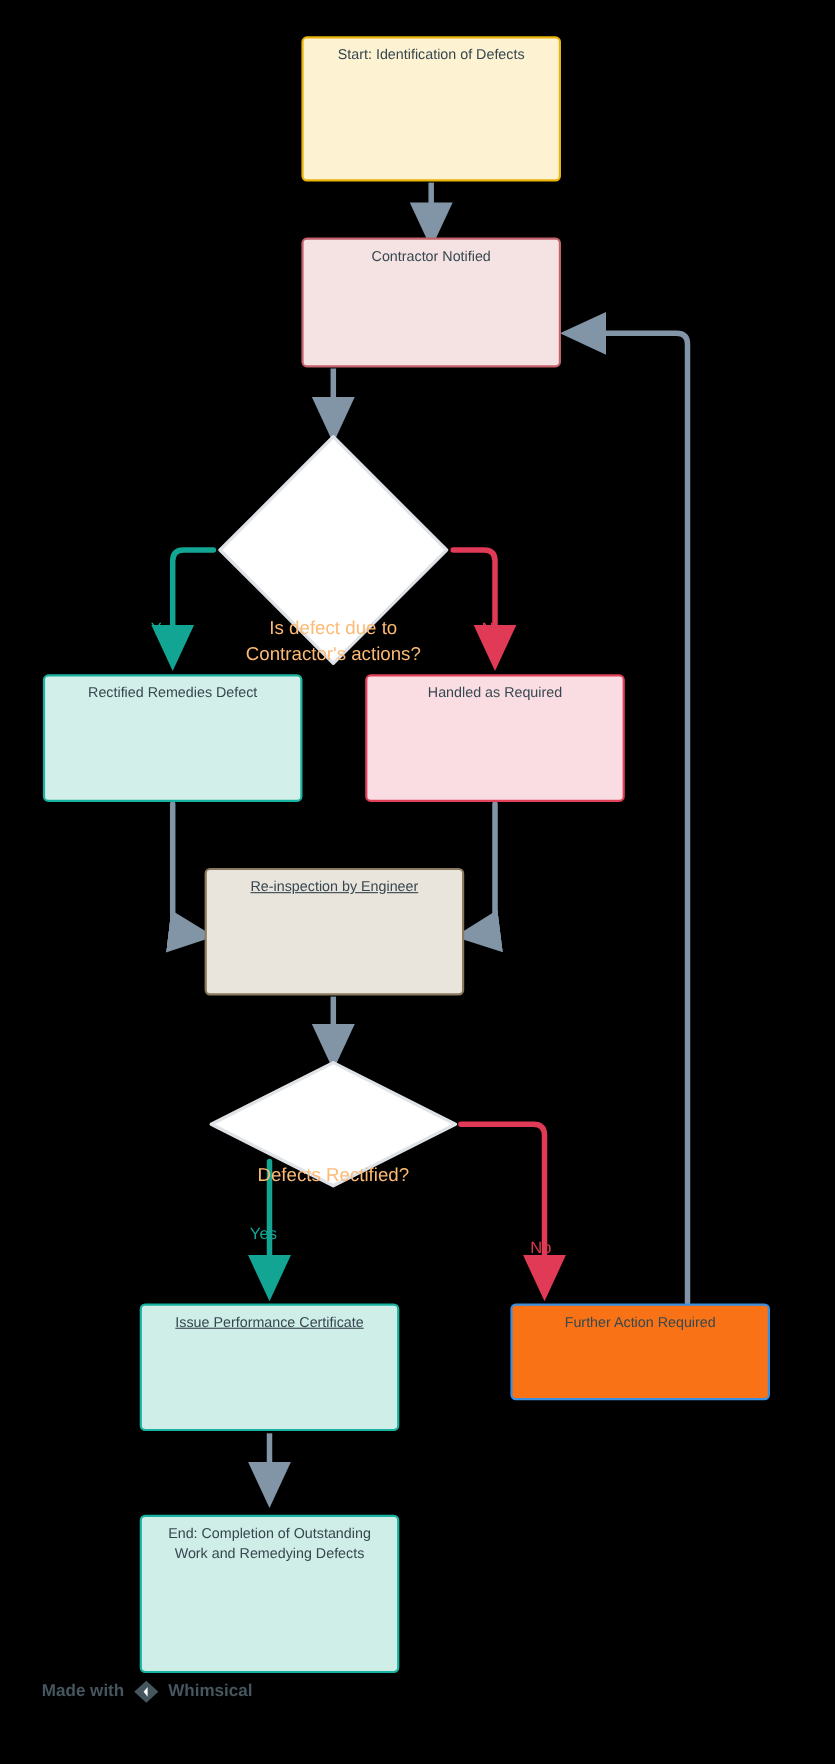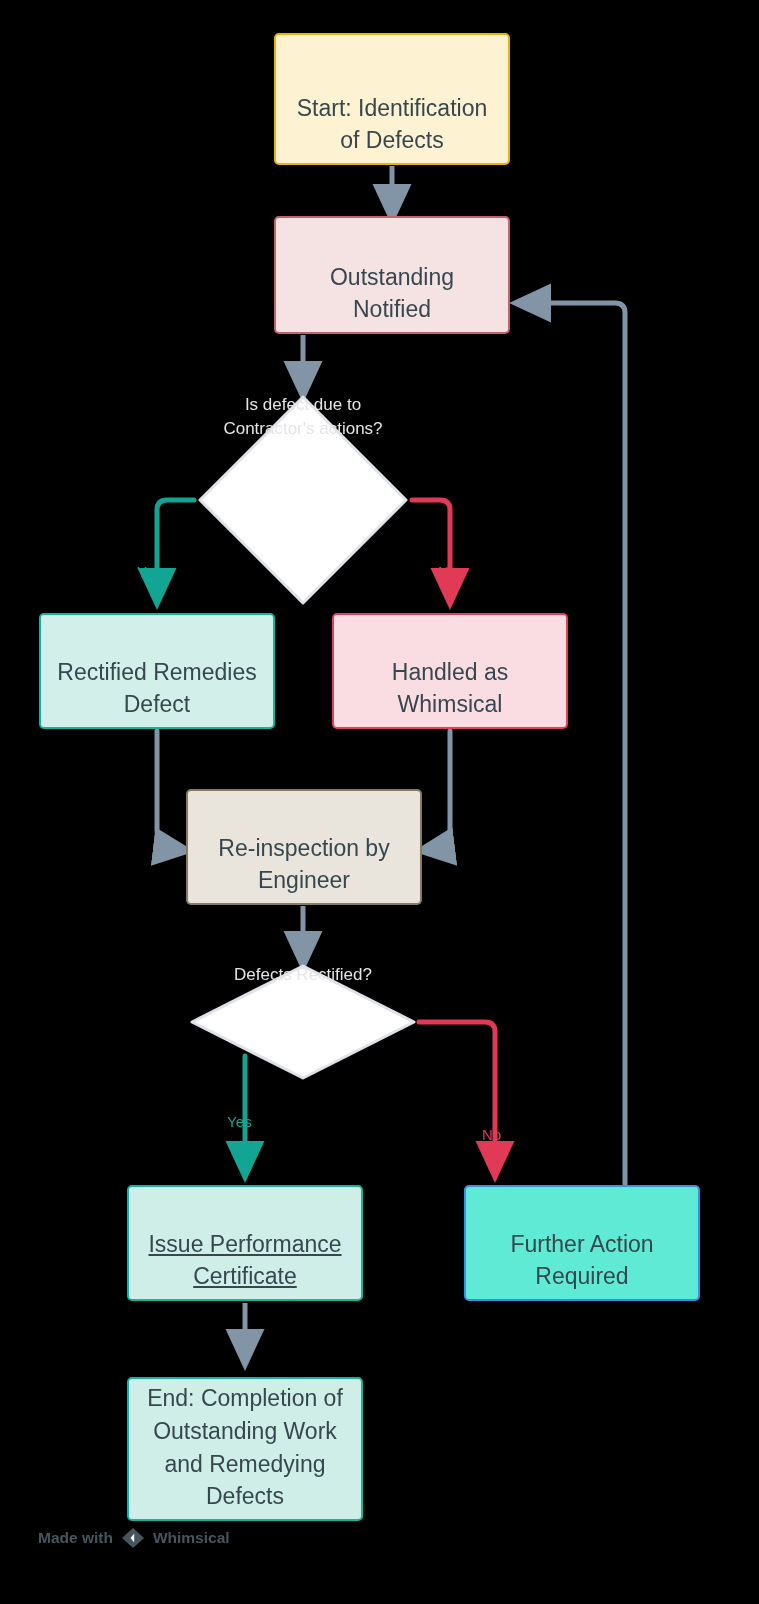--- a/index.html
+++ b/index.html
@@ -24,39 +24,39 @@
     position: absolute;
     left: 0; top: 0;
     width: 759px;
     height: 1604px;
     pointer-events: none;
   }
   .node {
     position: absolute;
     box-sizing: border-box;
     display: flex;
-    align-items: flex-end;
+    align-items: flex-start;
     justify-content: center;
     text-align: center;
     color: #37474f;
-    font-size: 23px;
+    font-size: 13px;
     line-height: 1.42;
     border-radius: 5px;
     border-width: 2.5px;
     border-style: solid;
     padding: 6px 12px;
   }
   .node span { display: block; }
   .diamond {
     position: absolute;
     display: flex;
-    align-items: flex-start;
+    align-items: flex-end;
     justify-content: center;
     text-align: center;
-    color: #e5e5e5;
+    color: #fdba74;
     font-size: 17px;
     line-height: 1.42;
   }
   .diamond .dshape {
     position: absolute;
     left: 0; top: 0; right: 0; bottom: 0;
   }
   .diamond .dlabel {
     position: relative;
     z-index: 2;
@@ -143,54 +143,54 @@
     <g>
       <path d="M245,1303 L245,1350" stroke="#8295a6" stroke-width="5" fill="none" marker-end="url(#arrow-gray)"></path>
     </g>
   </svg>
 
   <div class="node" style="left:274px; top:33px; width:236px; height:132px; background:#fdf3d2; border-color:#eab308;">
     <span>Start: Identification of Defects</span>
   </div>
 
   <div class="node" style="left:274px; top:216px; width:236px; height:118px; background:#f5e3e3; border-color:#c4626c;">
-    <span>Outstanding Notified</span>
+    <span>Contractor Notified</span>
   </div>
 
   <div class="diamond" style="left:196px; top:393px; width:214px; height:214px;">
     <svg class="dshape" viewBox="0 0 214 214" xmlns="http://www.w3.org/2000/svg">
       <polygon points="107,4 210,107 107,210 4,107" fill="#ffffff" stroke="#dfe3e8" stroke-width="3" stroke-linejoin="round"></polygon>
     </svg>
     <span class="dlabel">Is defect due to Contractor's actions?</span>
   </div>
 
   <div class="node" style="left:39px; top:613px; width:236px; height:116px; background:#d2efe9; border-color:#18b3a0;">
     <span>Rectified Remedies Defect</span>
   </div>
 
   <div class="node" style="left:332px; top:613px; width:236px; height:116px; background:#fadde3; border-color:#e14059;">
-    <span>Handled as Whimsical</span>
-  </div>
-
-  <div class="node" style="left:186px; top:789px; width:236px; height:116px; background:#e9e4dc; border-color:#8a7a5e;">
+    <span>Handled as Required</span>
+  </div>
+
+  <div class="node" style="left:186px; top:789px; width:236px; height:116px; background:#e9e4dc; border-color:#8a7a5e;text-decoration:underline;">
     <span>Re-inspection by Engineer</span>
   </div>
 
   <div class="diamond" style="left:189px; top:963px; width:228px; height:118px;">
     <svg class="dshape" viewBox="0 0 228 118" xmlns="http://www.w3.org/2000/svg">
       <polygon points="114,3 225,59 114,115 3,59" fill="#ffffff" stroke="#dfe3e8" stroke-width="3" stroke-linejoin="round"></polygon>
     </svg>
     <span class="dlabel">Defects Rectified?</span>
   </div>
 
   <div class="node" style="left:127px; top:1185px; width:236px; height:116px; background:#cfeee8; border-color:#18b3a0;text-decoration:underline;">
     <span>Issue Performance Certificate</span>
   </div>
 
-  <div class="node" style="left:464px; top:1185px; width:236px; height:116px; background:#5eead4; border-color:#3b8fe0;">
+  <div class="node" style="left:464px; top:1185px; width:236px; height:88px; background:#f97316; border-color:#3b8fe0;">
     <span>Further Action Required</span>
   </div>
 
   <div class="node" style="left:127px; top:1361px; width:236px; height:144px; background:#cfeee8; border-color:#18b3a0;margin-top:16px;">
     <span>End: Completion of Outstanding Work and Remedying Defects</span>
   </div>
 
   <div class="edge-label" style="left:137px; top:563px; color:#12a594;">Yes</div>
   <div class="edge-label" style="left:438px; top:563px; color:#e03a56;">No</div>
   <div class="edge-label" style="left:227px; top:1113px; color:#12a594;">Yes</div>

